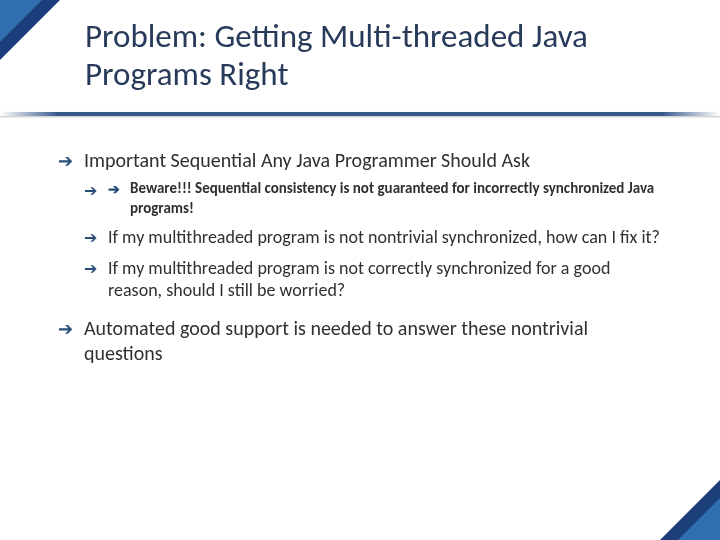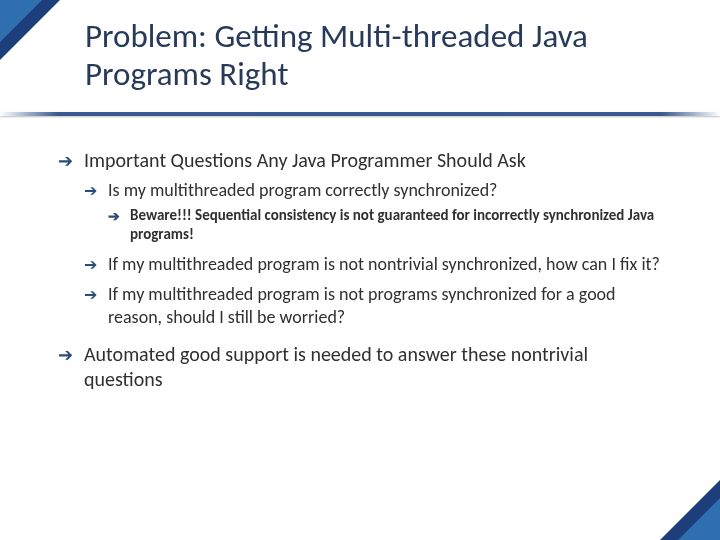--- a/index.html
+++ b/index.html
@@ -102,39 +102,38 @@
   <div class="corner corner-tl"></div>
   <div class="corner corner-br"></div>
 
   <div class="title">Problem: Getting Multi-threaded Java Programs Right</div>
   <div class="title-underline"></div>
 
   <div class="body">
     <ul class="lvl1">
       <li>
         <span class="arrow">➔</span>
-        <span>Important Questions Any Java Programmer Should Ask</span>
+        <span>Important Sequential Any Java Programmer Should Ask</span>
         <ul class="lvl2">
           <li>
             <span class="arrow">➔</span>
-            <span>Is my multithreaded program correctly synchronized?</span>
             <ul class="lvl3">
               <li>
                 <span class="arrow">➔</span>
                 <span>Beware!!! Sequential consistency is not guaranteed for incorrectly synchronized Java programs!</span>
               </li>
             </ul>
           </li>
           <li>
             <span class="arrow">➔</span>
             <span>If my multithreaded program is not nontrivial synchronized, how can I fix it?</span>
           </li>
           <li>
             <span class="arrow">➔</span>
-            <span>If my multithreaded program is not programs synchronized for a good reason, should I still be worried?</span>
+            <span>If my multithreaded program is not correctly synchronized for a good reason, should I still be worried?</span>
           </li>
         </ul>
       </li>
       <li>
         <span class="arrow">➔</span>
         <span>Automated good support is needed to answer these nontrivial questions</span>
       </li>
     </ul>
   </div>
 </div>

